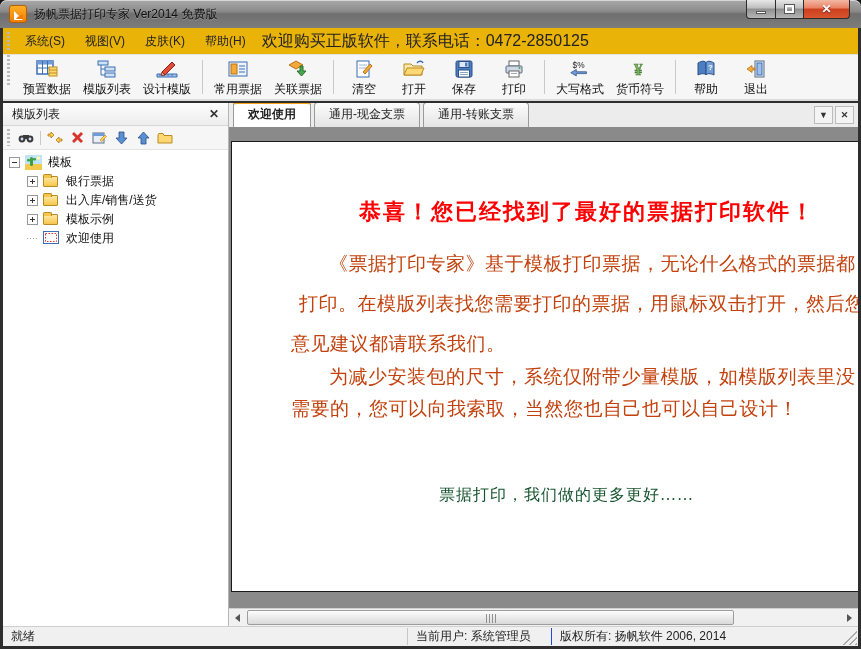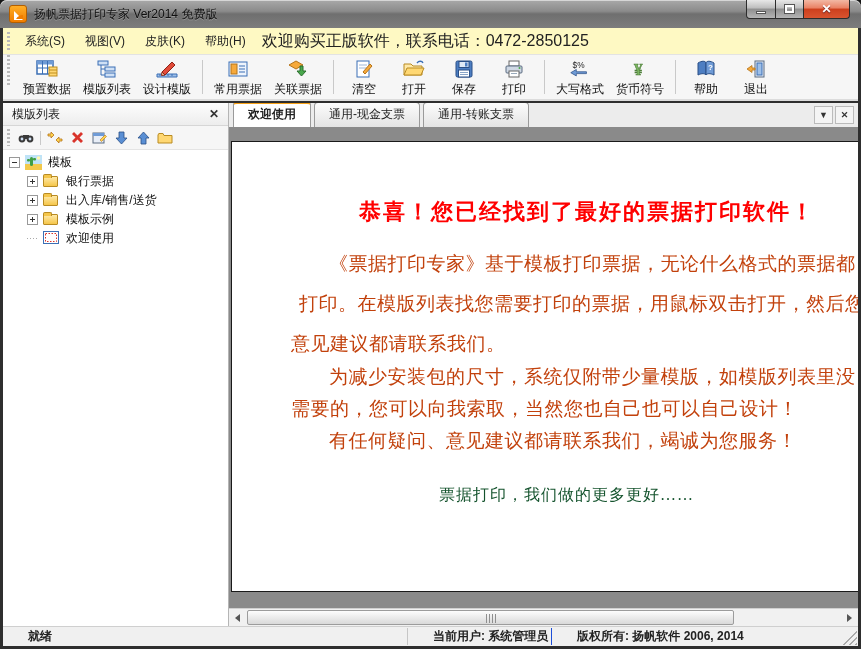--- a/index.html
+++ b/index.html
@@ -25,21 +25,21 @@
   .win-btn.min { width:30px; border-radius:0 0 0 4px; }
   .win-btn.max { width:28px; border-left:none; }
   .win-btn.close { width:46px; border-left:none; border-radius:0 0 4px 0;
              background:linear-gradient(180deg,#f2b8a4 0%,#e98063 45%,#cc3f1d 50%,#d9542f 100%); }
   .glyph-min { width:10px; height:3px; background:#fff; border:1px solid #555; margin-top:6px; }
   .glyph-max { width:9px; height:8px; border:2px solid #fff; outline:1px solid #555; background:transparent; }
   .glyph-close { color:#fff; font-size:12px; font-weight:bold; text-shadow:0 1px 1px #622; }
 
   
   .menubar { position:absolute; left:3px; top:28px; width:855px; height:27px;
-             background:#fef9c3; display:flex; align-items:center; border-bottom:1px solid #e3e3e3; }
+             background:#eab308; display:flex; align-items:center; border-bottom:1px solid #e3e3e3; }
   .grip { width:5px; height:70%; margin:0 4px 0 3px;
           background-image:repeating-linear-gradient(180deg,#b9b9b9 0 2px,transparent 2px 4px);
           background-size:3px 100%; background-repeat:no-repeat; background-position:1px 0; }
   .menu-item { font-size:12px; color:#222; padding:4px 10px; cursor:default; }
   .menu-promo { font-size:16px; color:#222; padding-left:6px; }
 
   
   .toolbar { position:absolute; left:3px; top:55px; width:855px; height:46px;
              background:#f6f6f6; display:flex; align-items:stretch;
              border-bottom:2px solid #dcdcdc; }
@@ -115,21 +115,21 @@
   .sb-tri.l { border-width:4px 5px 4px 0; border-color:transparent #555 transparent transparent; }
   .sb-tri.r { border-width:4px 0 4px 5px; border-color:transparent transparent transparent #555; }
   .sb-thumb { position:absolute; left:18px; top:1px; width:487px; height:15px;
               background:linear-gradient(180deg,#fdfdfd,#d9d9d9); border:1px solid #9c9c9c; border-radius:2px; }
   .sb-grip { position:absolute; left:50%; top:3px; transform:translateX(-50%); width:11px; height:9px;
              background-image:repeating-linear-gradient(90deg,#8f8f8f 0 1px,transparent 1px 3px); }
 
   
   .statusbar { position:absolute; left:3px; bottom:3px; width:855px; height:20px; background:#f0f0f0;
                border-top:1px solid #cfcfcf; display:flex; align-items:center; font-size:12px; color:#222; }
-  .sb-panel { padding:0 25px; white-space:nowrap;font-weight:bold; }
+  .sb-panel { padding:0 8px; white-space:nowrap; }
   .sb-p1 { width:404px; }
   .sb-p2 { width:144px; border-left:1px solid #c6c6c6; }
   .sb-p3 { flex:1; border-left:1px solid #1d4ed8; }
   .resize-grip { position:absolute; right:1px; bottom:1px; width:14px; height:14px;
                  background-image:linear-gradient(135deg,transparent 0 50%,#aaa 50% 57%,transparent 57% 71%,#aaa 71% 78%,transparent 78% 92%,#aaa 92% 100%); }
 
   svg { display:block; }
 </style>
 </head>
 <body>
@@ -452,21 +452,20 @@
       </div>
 
       <div class="workspace">
         <div class="page">
           <div class="pline p-heading">恭喜！您已经找到了最好的票据打印软件！</div>
           <div class="pline p-l1">《票据打印专家》基于模板打印票据，无论什么格式的票据都</div>
           <div class="pline p-l2">打印。在模版列表找您需要打印的票据，用鼠标双击打开，然后您</div>
           <div class="pline p-l3">意见建议都请联系我们。</div>
           <div class="pline p-l4">为减少安装包的尺寸，系统仅附带少量模版，如模版列表里没</div>
           <div class="pline p-l5">需要的，您可以向我索取，当然您也自己也可以自己设计！</div>
-          <div class="pline p-l6">有任何疑问、意见建议都请联系我们，竭诚为您服务！</div>
           <div class="pline p-tagline">票据打印，我们做的更多更好……</div>
         </div>
       </div>
 
       <div class="hscroll">
         <div class="sb-arrow left">
             <div class="sb-tri l"></div>
           </div>
         <div class="sb-thumb">
             <div class="sb-grip"></div>

